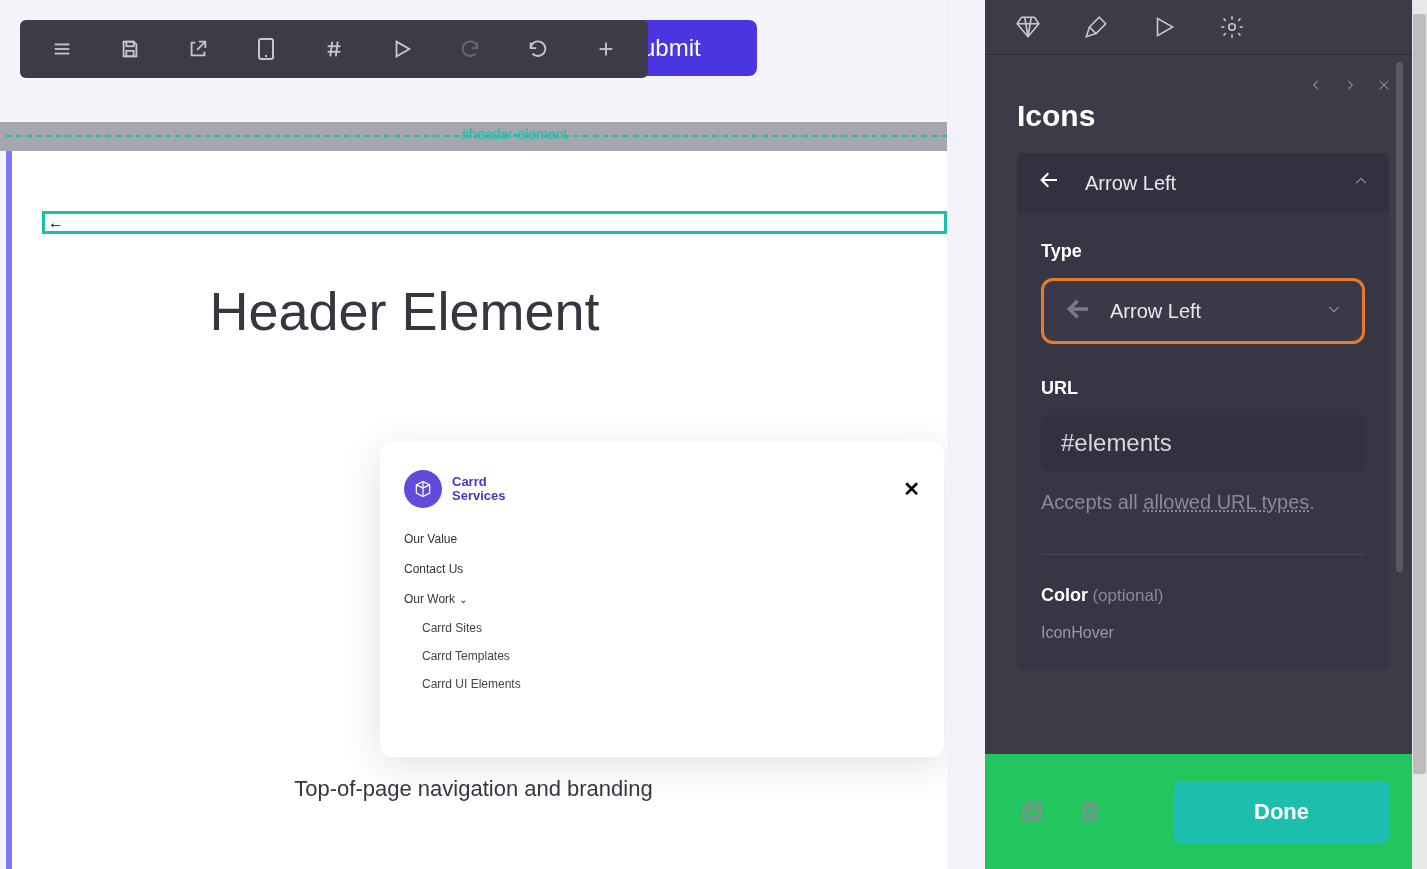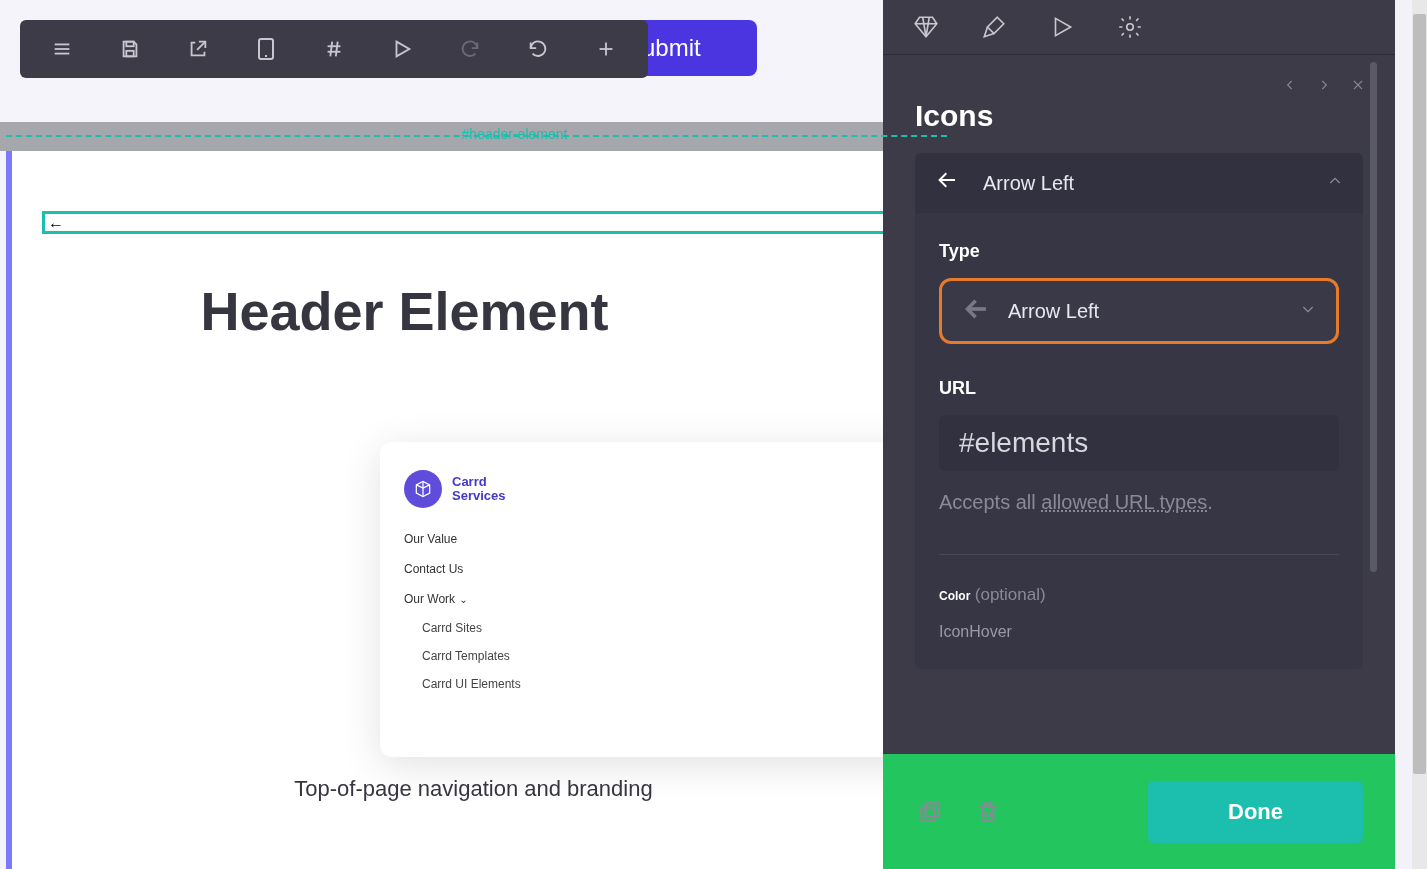--- a/index.html
+++ b/index.html
@@ -113,21 +113,21 @@
   border-left: 6px solid #7d79ff;
   border-right: 0;
 }
 .heading {
   position: absolute;
   top: 280px;
   left: 0;
   width: 809px;
   text-align: center;
   font-size: 54px;
-  font-weight: 700;
+  font-weight: 400;
   color: #363640;
   letter-spacing: 0px;
 }
 .caption {
   position: absolute;
   top: 776px;
   left: 0;
   width: 947px;
   text-align: center;
   font-size: 22px;
@@ -187,23 +187,23 @@
 .card-submenu-item {
   padding: 7px 0 7px 18px;
   font-size: 12px;
   color: #444;
 }
 .chev { font-size: 10px; margin-left: 4px; }
 
 
 .right-panel {
   position: absolute;
-  right: 32px;
+  right: 6px;
   top: 0;
-  width: 512px;
+  width: 436px;
   height: 869px;
   background: #3c3b47;
   color: #d8d7e0;
 }
 .panel-top-icons {
   display: flex;
   gap: 42px;
   padding: 14px 30px;
   border-bottom: 1px solid #2d2c36;
 }
@@ -284,38 +284,38 @@
   flex: 1;
 }
 .url-input {
   background: #323140;
   border-radius: 6px;
   height: 56px;
   display: flex;
   align-items: center;
   padding: 0 20px;
   color: #d8d7e0;
-  font-size: 28px;
+  font-size: 24px;
   margin-bottom: 20px;
 }
 .url-hint {
   color: #8a8996;
   font-size: 20px;
   margin-bottom: 40px;
 }
 .url-hint .underline {
   text-decoration: underline dotted;
 }
 .divider {
   border-top: 1px solid #4a4956;
   margin-bottom: 30px;
 }
 .color-label {
   color: #fff;
-  font-size: 12px;
+  font-size: 18px;
   font-weight: 600;
 }
 .optional {
   color: #8a8996;
   font-weight: 400;
   font-size: 17px;
 }
 .color-row {
   display: flex;
   justify-content: flex-start;

